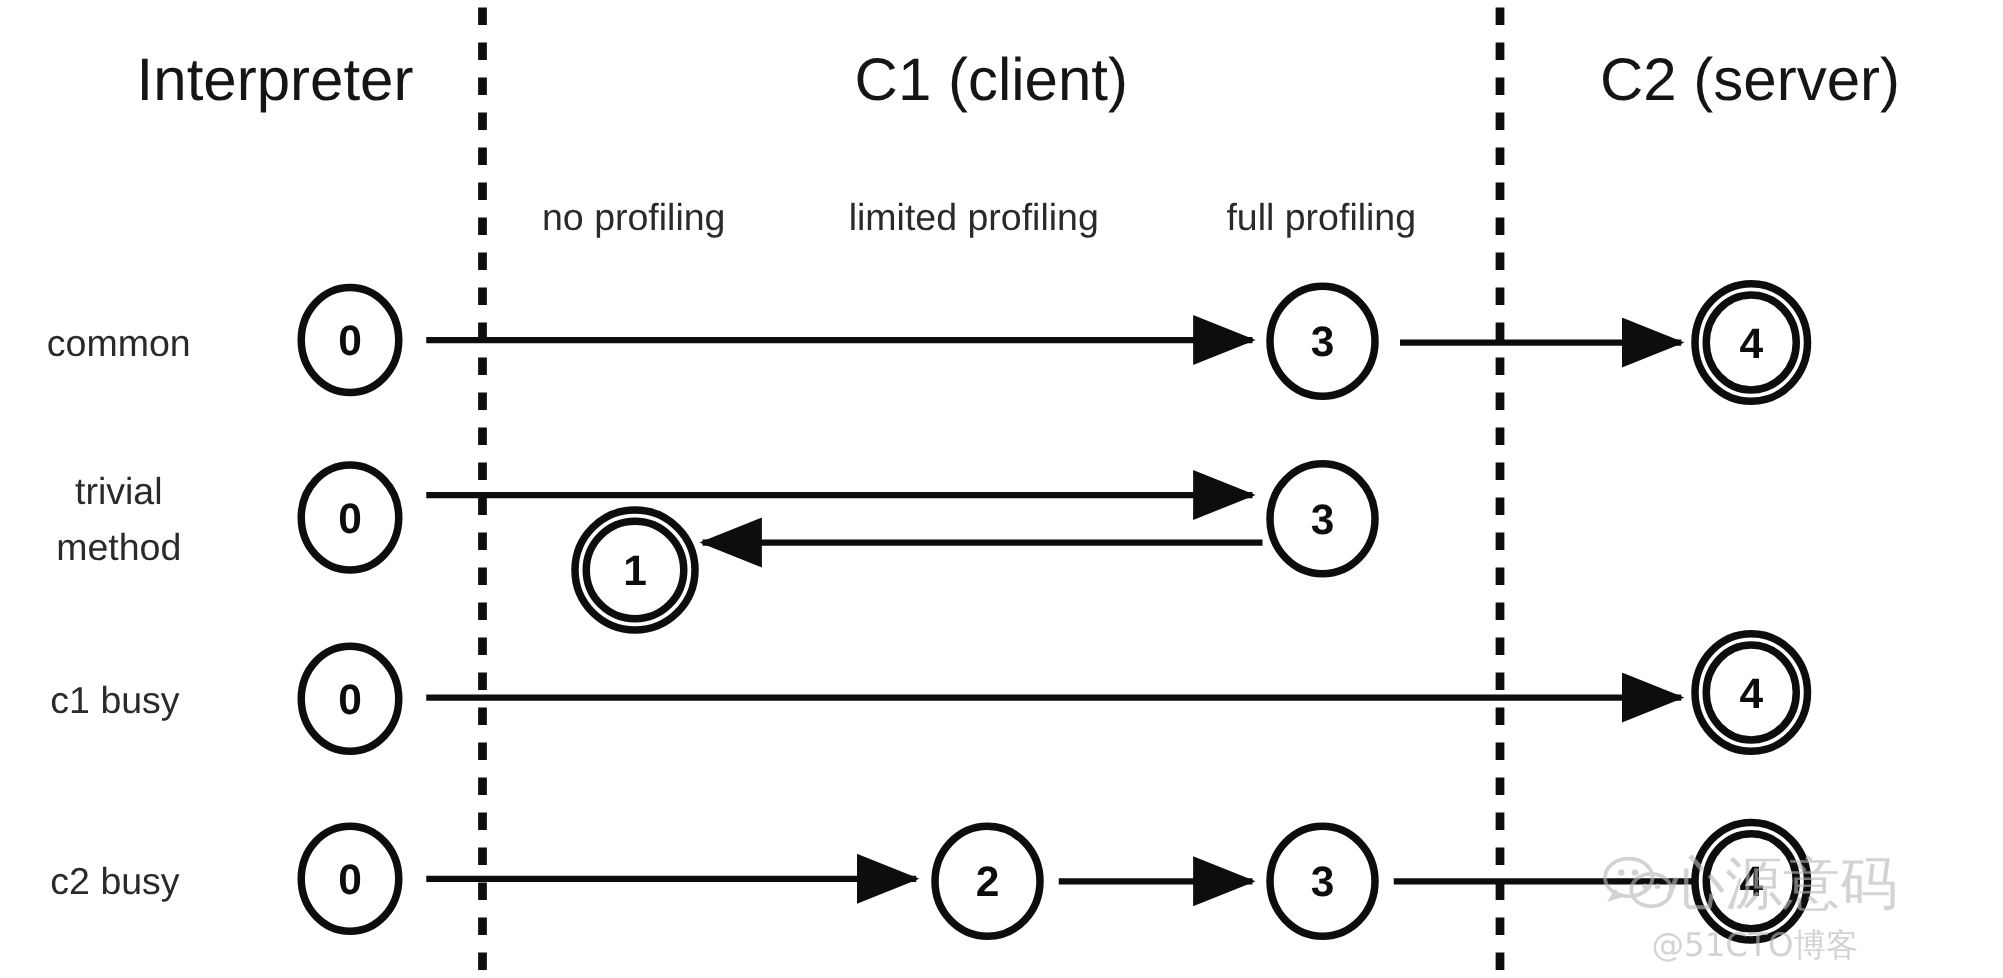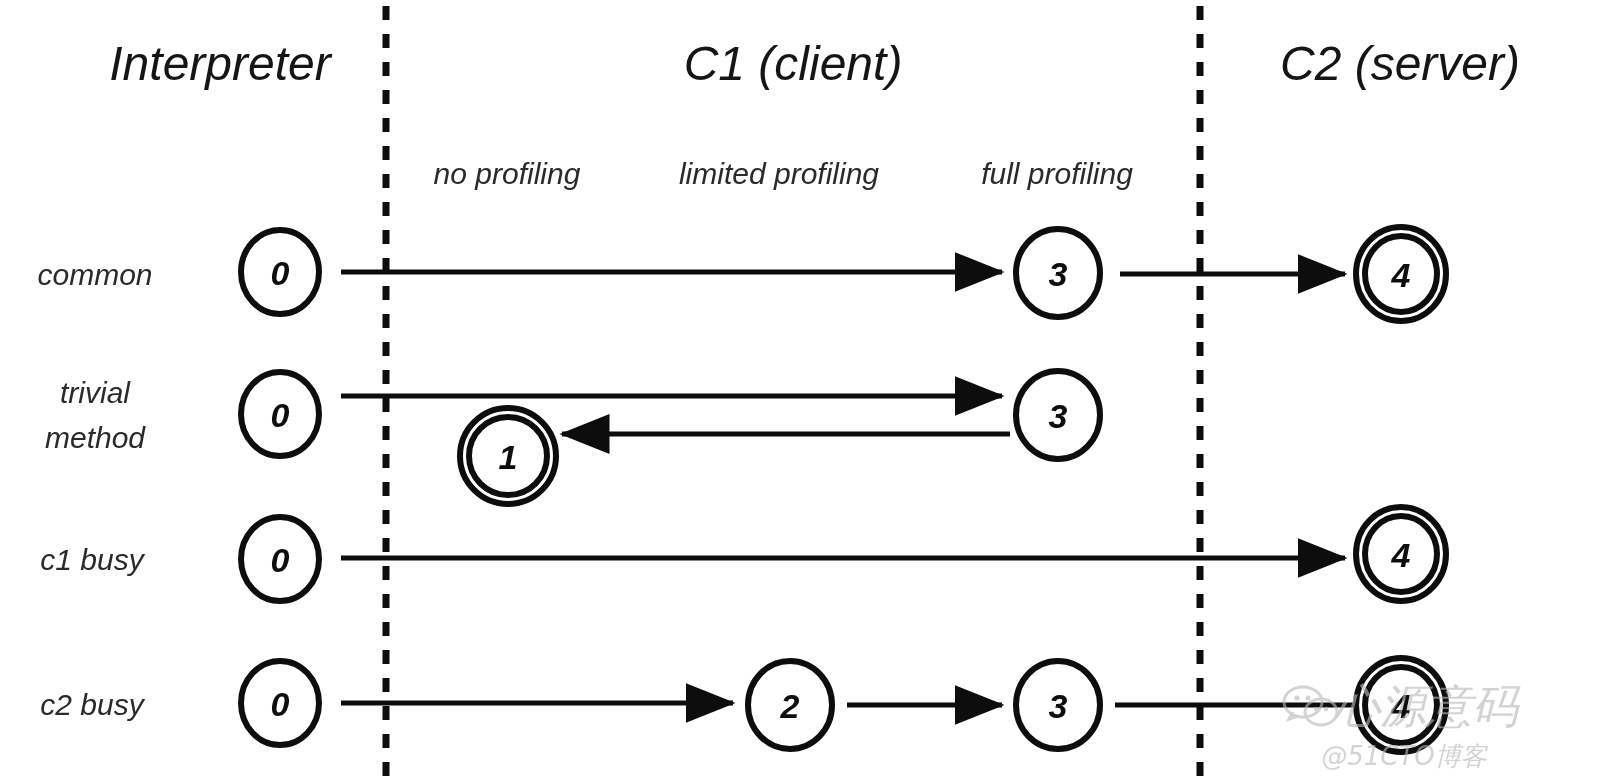--- a/index.html
+++ b/index.html
@@ -10,21 +10,20 @@
   body {
     font-family: "Liberation Sans", sans-serif;
     color: #1a1a1a;
   }
   #stage {
     position: relative;
     width: 1602px;
     height: 782px;
     background: #ffffff;
     overflow: hidden;
-    font-style: italic;
   }
   svg#diagram {
     position: absolute;
     left: 0;
     top: 0;
     width: 1602px;
     height: 782px;
   }
   .col-title {
     font-size: 48px;

